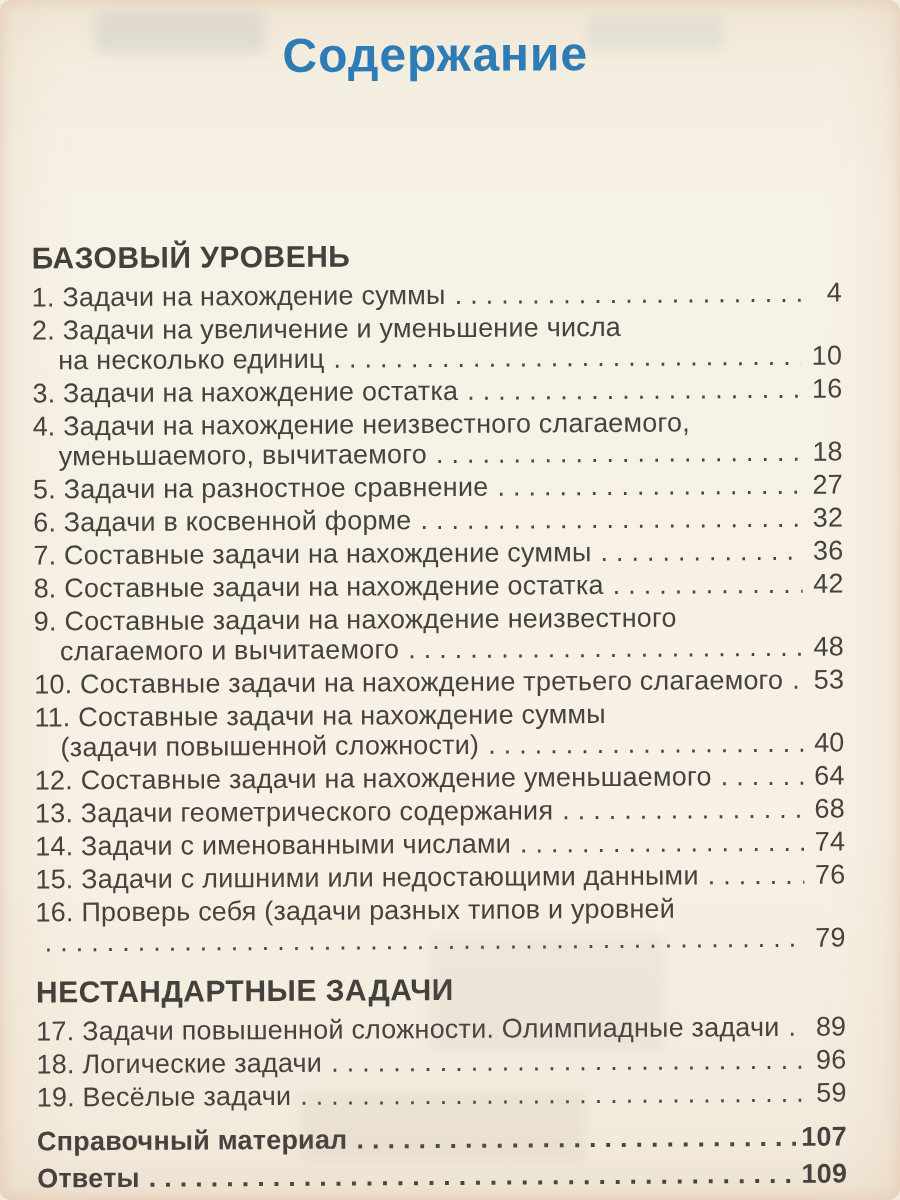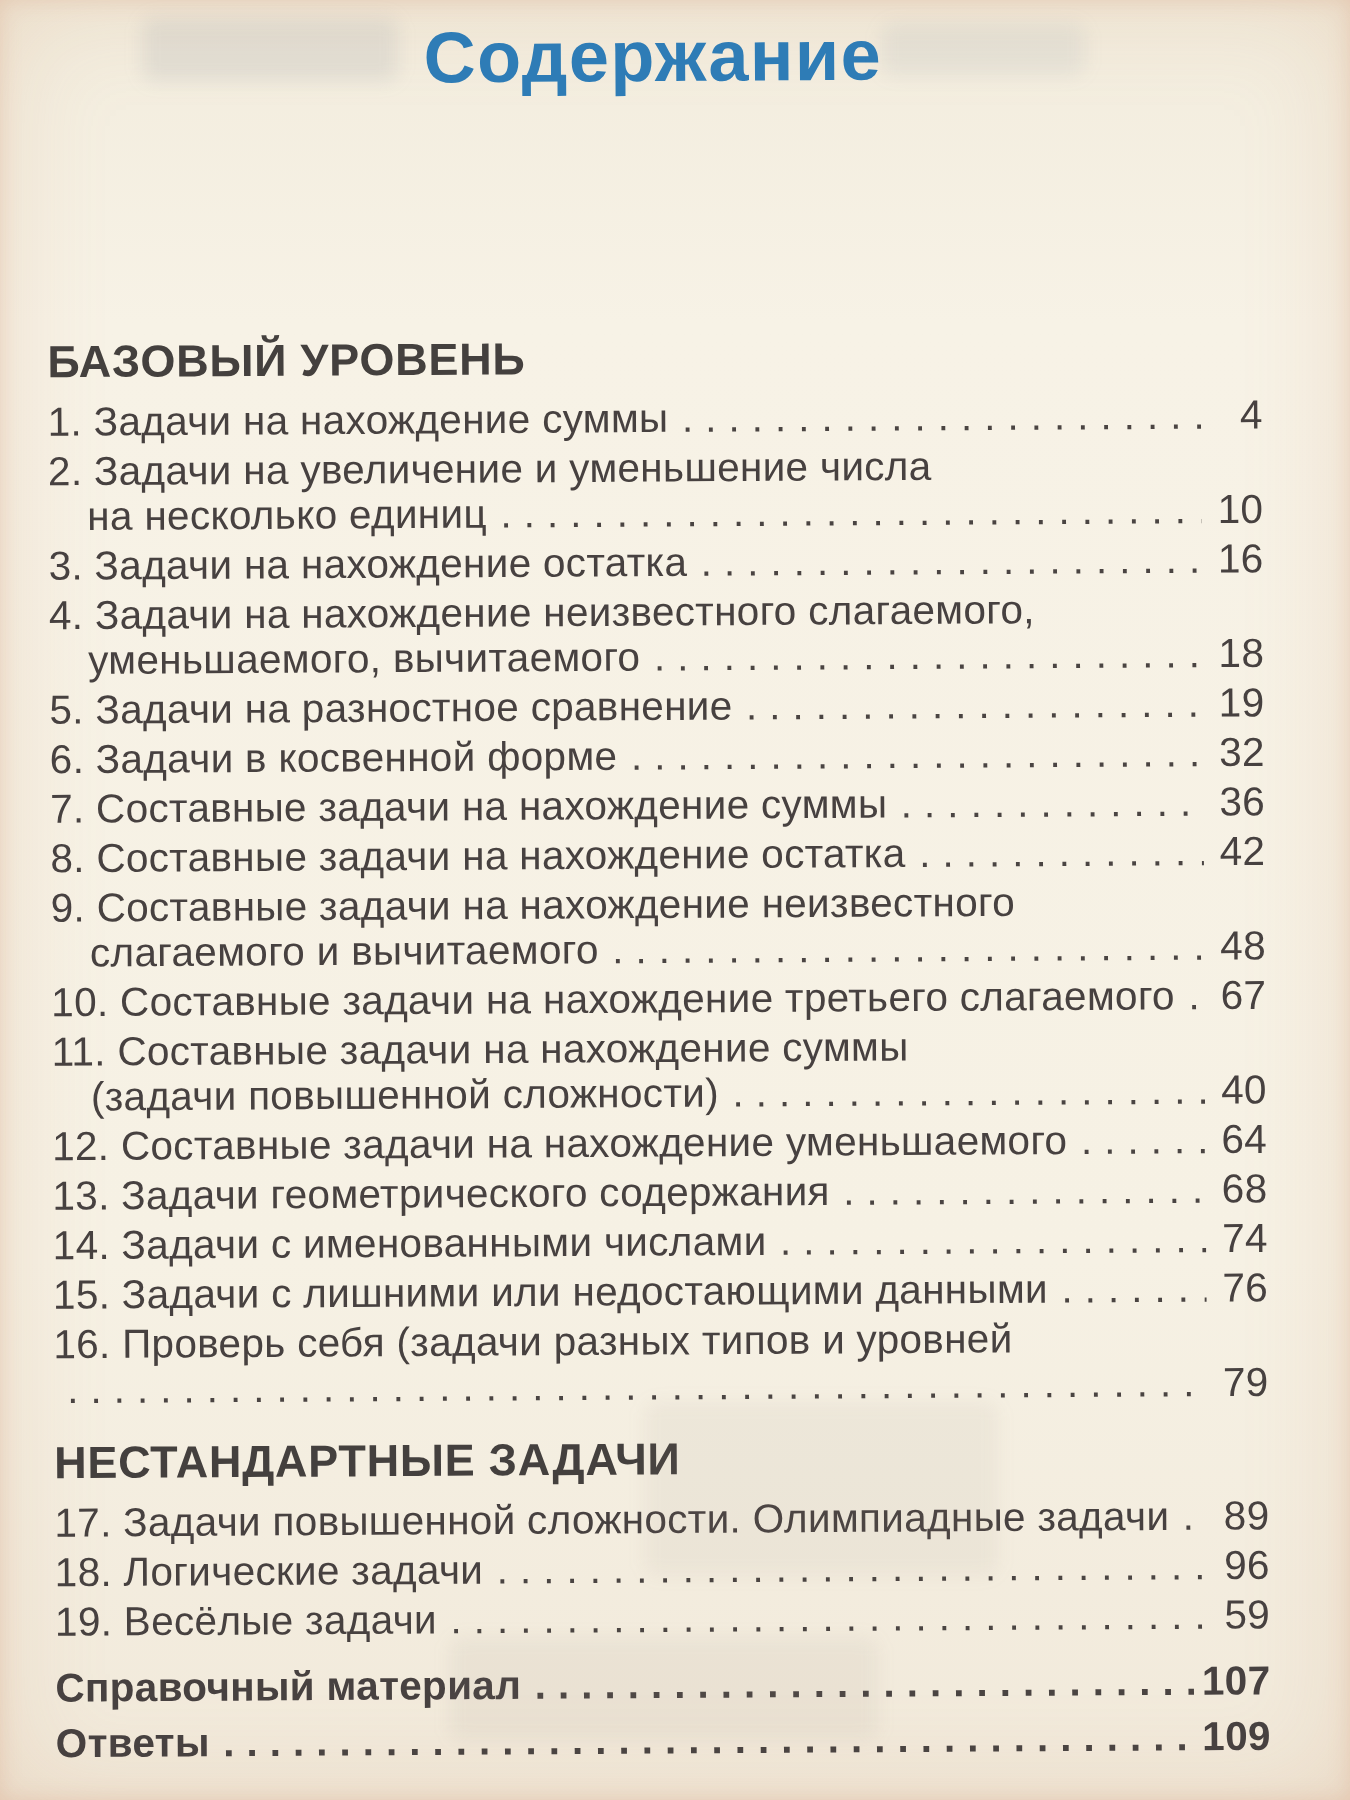--- a/index.html
+++ b/index.html
@@ -14,22 +14,23 @@
     background: linear-gradient(180deg, #f2ecdd 0%, #f7f2e6 18%, #f6f1e4 70%, #f1e9da 100%);
     position: relative;
   }
   
   .page {
     position: absolute;
     inset: 0;
     box-shadow:
       inset 0 0 70px rgba(205, 150, 110, 0.22),
       inset 0 0 14px rgba(200, 125, 85, 0.22);
-    padding: 4px 57px 0 33px;
+    padding: 20px 57px 0 33px;
     box-sizing: border-box;
+    border-radius: 12px;
   }
   .scan-tilt {
     transform: rotate(-0.35deg);
     transform-origin: 50% 40%;
   }
   .title {
     margin: 6px 0 0 0;
     text-align: center;
     font-size: 48px;
     line-height: 58px;
@@ -138,21 +139,21 @@
       <span class="dots"></span>
       <span class="pageno">18</span>
     </div>
   </div>
 
   <div class="entry">
 
     <div class="entry-last-line">
       <span class="entry-cont">5. Задачи на разностное сравнение</span>
       <span class="dots"></span>
-      <span class="pageno">19</span>
+      <span class="pageno">27</span>
     </div>
   </div>
 
   <div class="entry">
 
     <div class="entry-last-line">
       <span class="entry-cont">6. Задачи в косвенной форме</span>
       <span class="dots"></span>
       <span class="pageno">32</span>
     </div>
@@ -183,21 +184,21 @@
       <span class="dots"></span>
       <span class="pageno">48</span>
     </div>
   </div>
 
   <div class="entry">
 
     <div class="entry-last-line">
       <span class="entry-cont">10. Составные задачи на нахождение третьего слагаемого</span>
       <span class="dots"></span>
-      <span class="pageno">67</span>
+      <span class="pageno">53</span>
     </div>
   </div>
 
   <div class="entry">
     <div class="entry-first-line">11. Составные задачи на нахождение суммы</div>
     <div class="entry-last-line">
       <span class="entry-cont indent">(задачи повышенной сложности)</span>
       <span class="dots"></span>
       <span class="pageno">40</span>
     </div>

